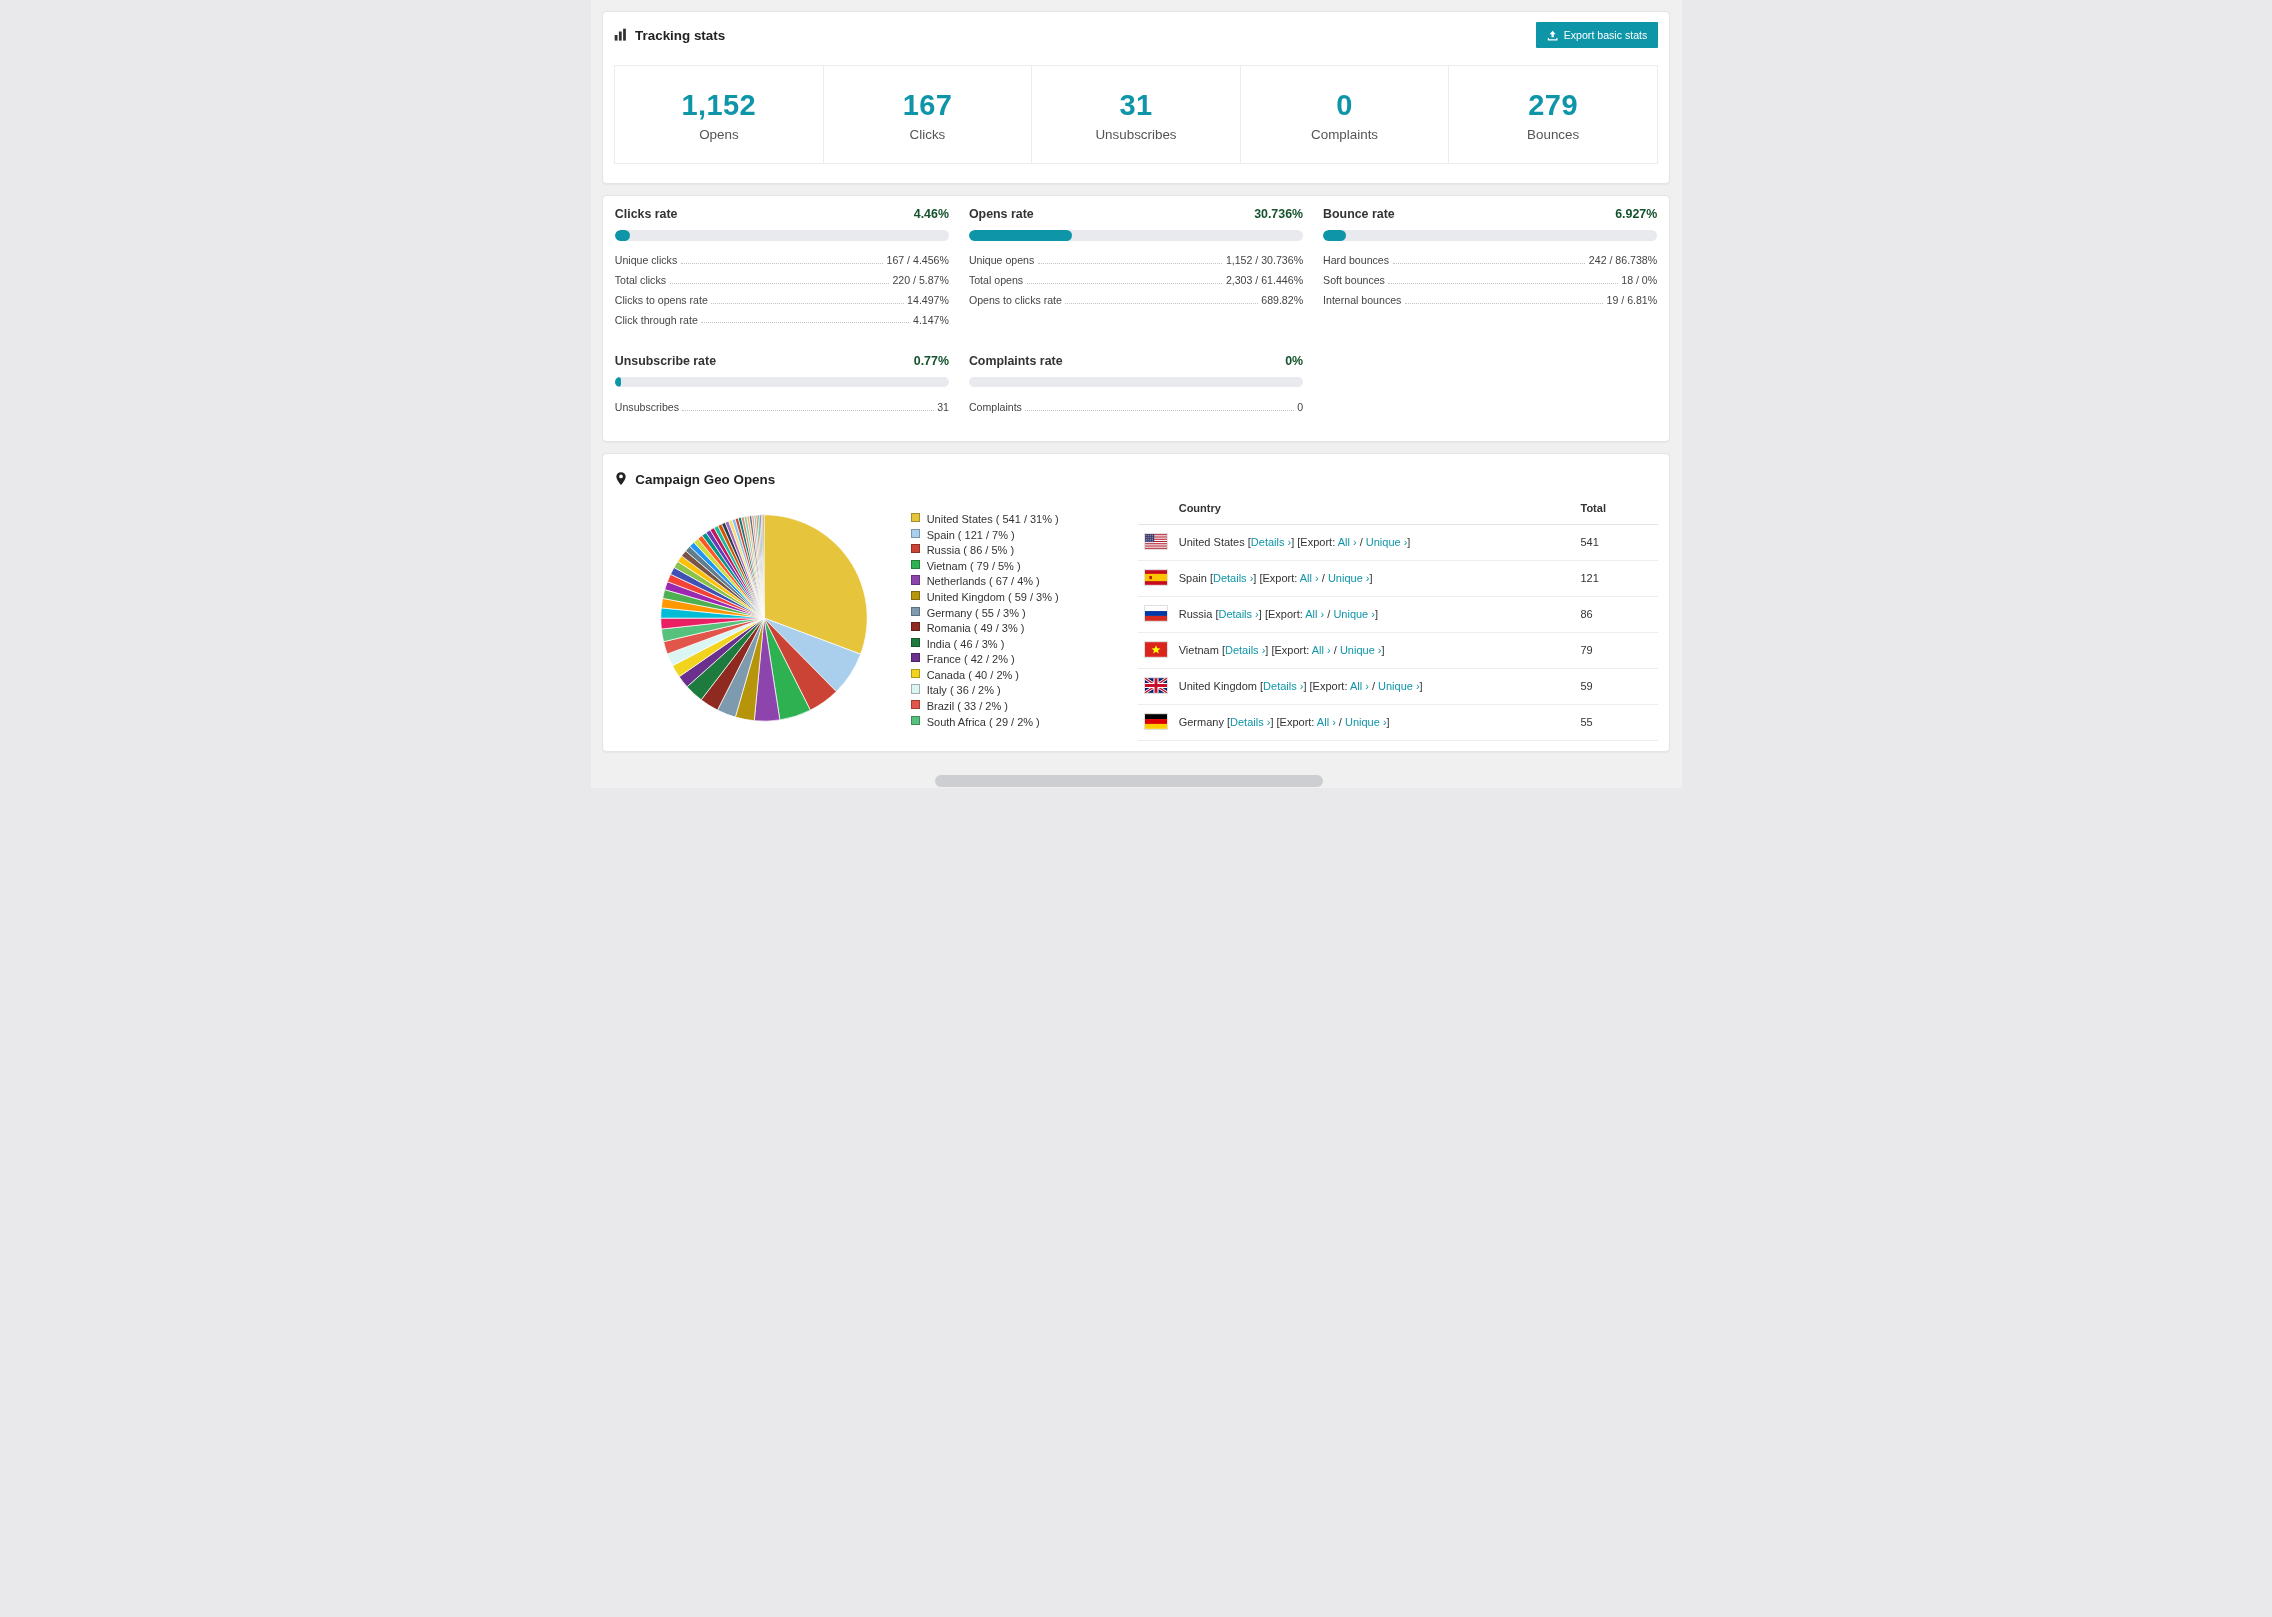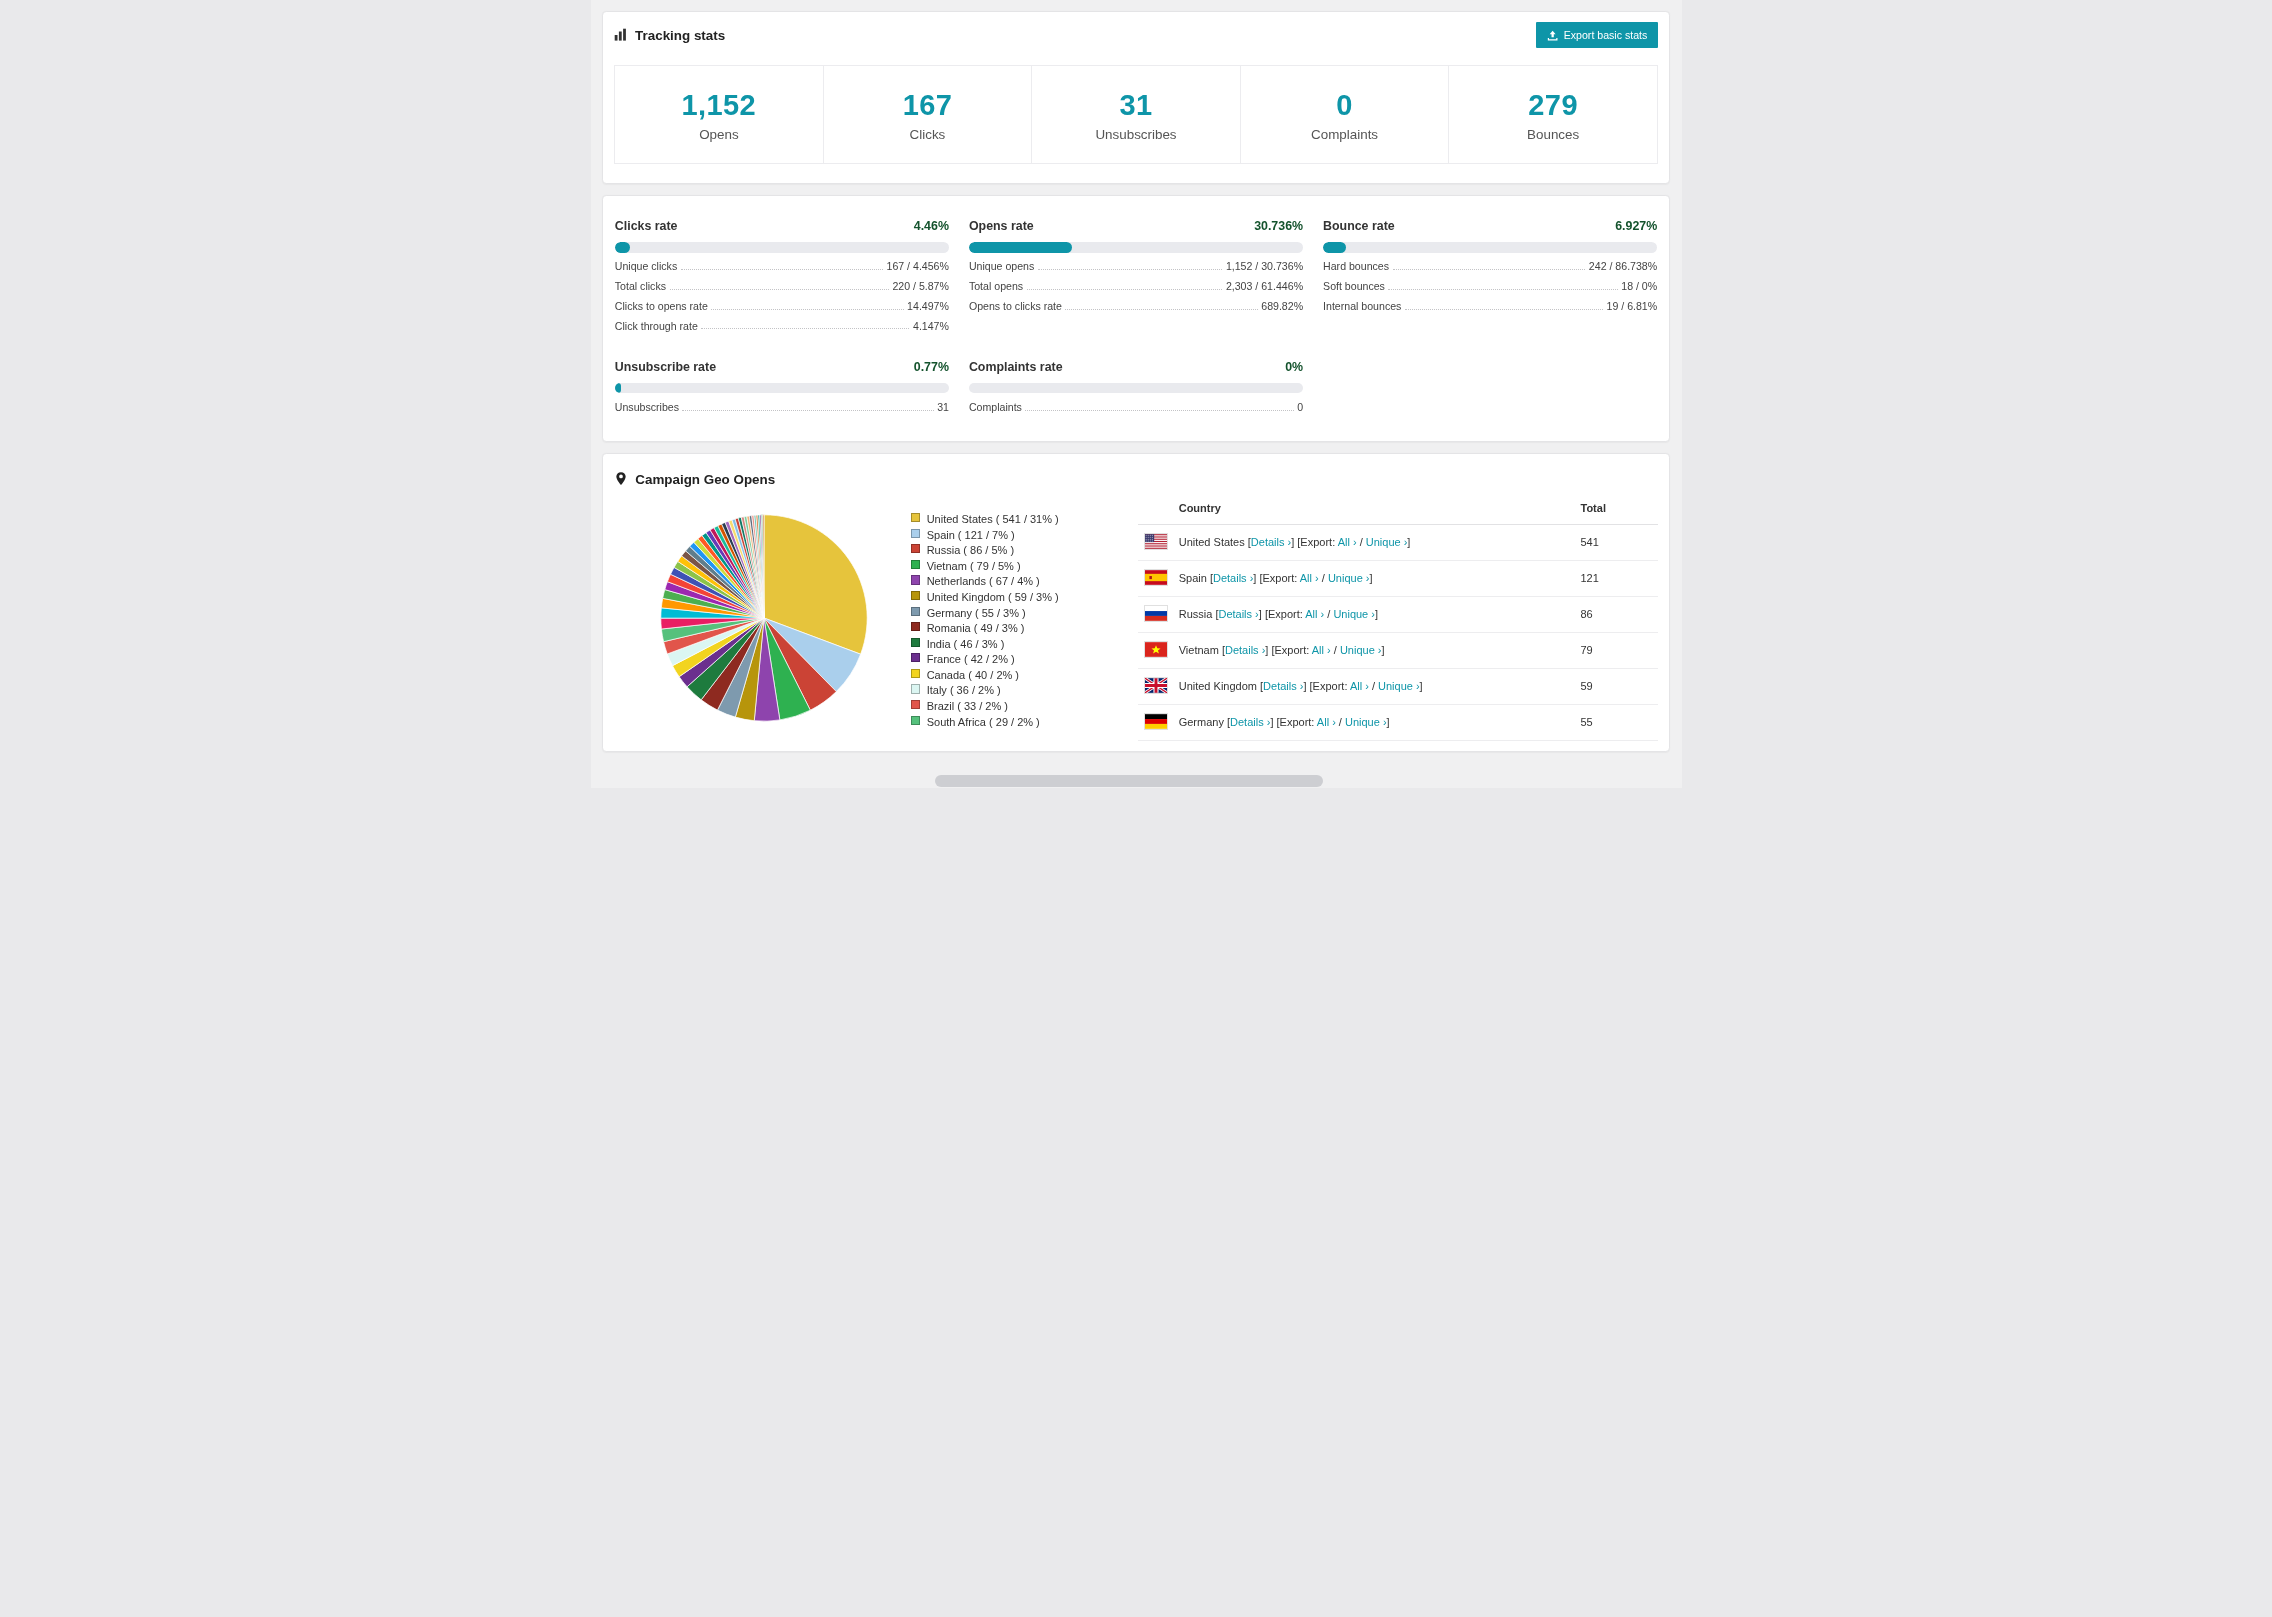--- a/index.html
+++ b/index.html
@@ -13,27 +13,27 @@
   .card-title svg { display:block; }
   .btn-teal { display:flex; align-items:center; gap:5.6px; background:var(--accent); color:#fff; border:none;
               font-family:inherit; font-size:10.6px; font-weight:500; padding:7px 10.6px; border-radius:1px; cursor:pointer; }
   .stats-box { display:flex; border:0.7px solid #ececef; margin:17px 11.3px 18.4px 11.3px; }
   .stat-cell { flex:1; text-align:center; padding:22.6px 0 21px; border-right:0.7px solid #ececef; }
   .stat-cell:last-child { border-right:none; }
   .stat-value { font-size:29px; font-weight:700; color:var(--accent); letter-spacing:0.4px; }
   .stat-label { font-size:13.4px; color:#555; margin-top:5.6px; }
 
   
-  .rates-grid { display:grid; grid-template-columns:repeat(3,1fr); column-gap:20px; row-gap:24px; padding:23px 12px 24px; }
+  .rates-grid { display:grid; grid-template-columns:repeat(3,1fr); column-gap:20px; row-gap:24px; padding:11px 12px 24px; }
   .rate-head { display:flex; justify-content:space-between; align-items:baseline; margin-bottom:9.2px; }
   .rate-title { font-size:12.4px; font-weight:700; color:#333; }
   .rate-value { font-size:12.4px; font-weight:700; color:#14532d; }
   .bar-track { height:10.6px; border-radius:5.6px; background:#e9eaee; overflow:hidden; }
   .bar-fill { height:100%; border-radius:5.6px; background:var(--accent); }
-  .rate-rows { margin-top:4px; }
+  .rate-rows { margin-top:10px; }
   .stat-line { display:flex; align-items:flex-end; font-size:10.6px; color:#444; padding:3.5px 0 4.2px; }
   .leader { flex:1; border-bottom:0.7px dotted #c3c3c6; margin:0 3.5px 2.1px; min-width:14px; }
 
   
   .geo-card { height:299px; overflow:hidden; padding:17px 11.3px 0; }
   .geo-header { display:flex; align-items:center; gap:7.8px; font-size:13.4px; font-weight:700; color:#222; margin-bottom:4.2px; padding-left:1.4px; }
   .geo-content { display:flex; align-items:flex-start; }
   .pie-wrap { width:212px; height:212px; margin:21px 0 0 44px; flex:none; }
   .legend { margin:20px 0 0 41px; flex:none; }
   .legend-item { display:flex; align-items:flex-start; gap:6.4px; padding:1.8px 0; font-size:11px; color:#333; }

